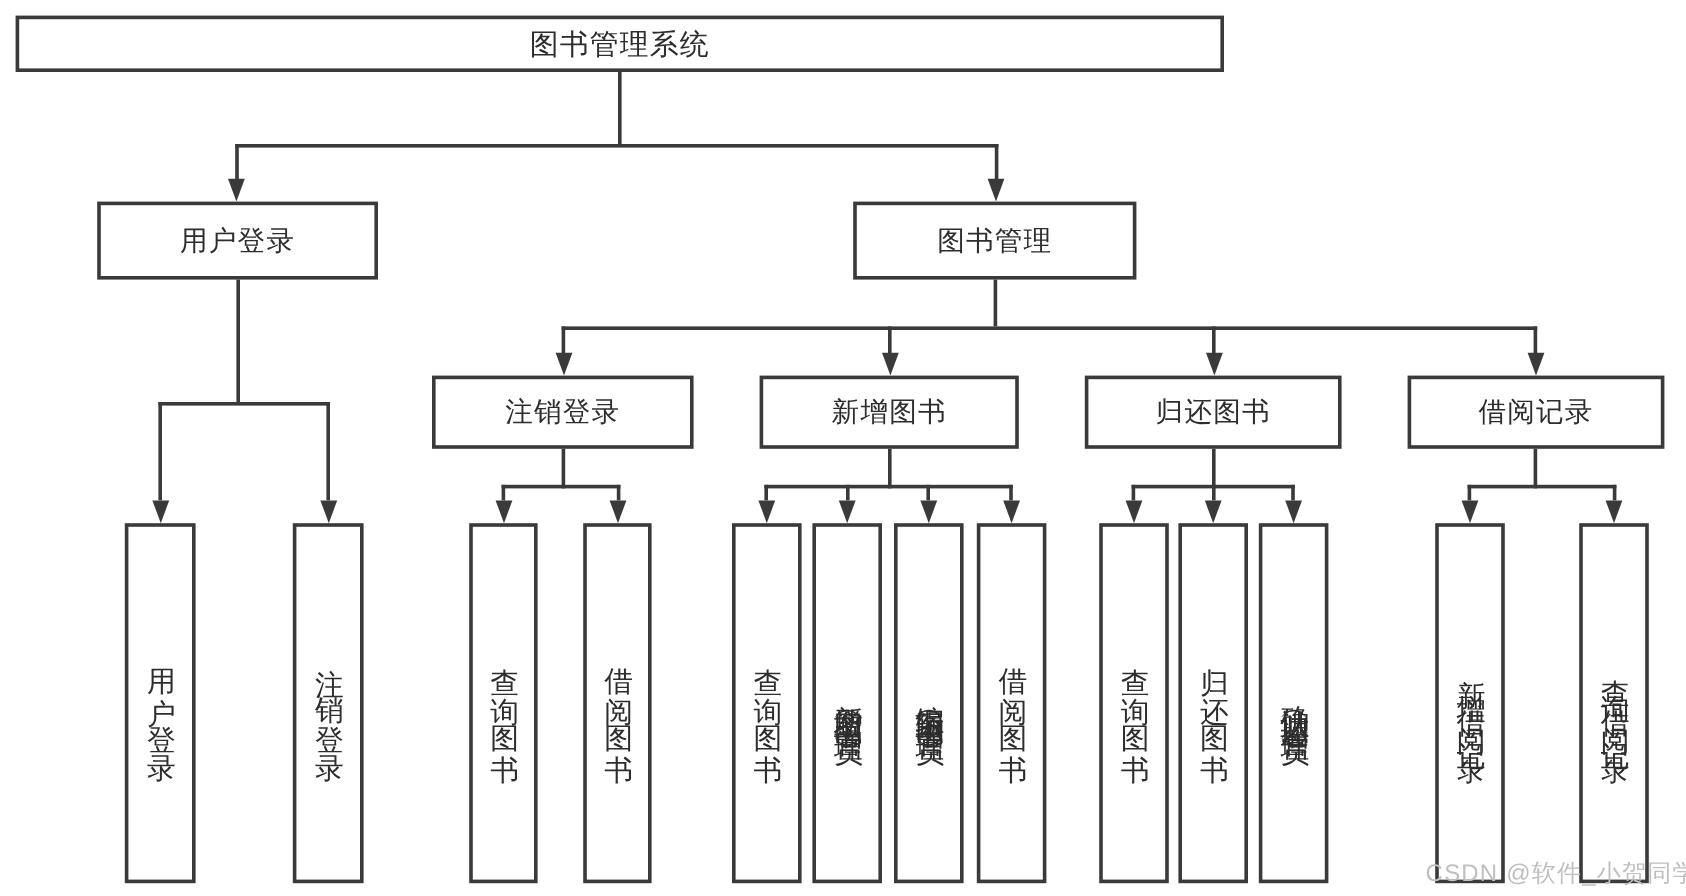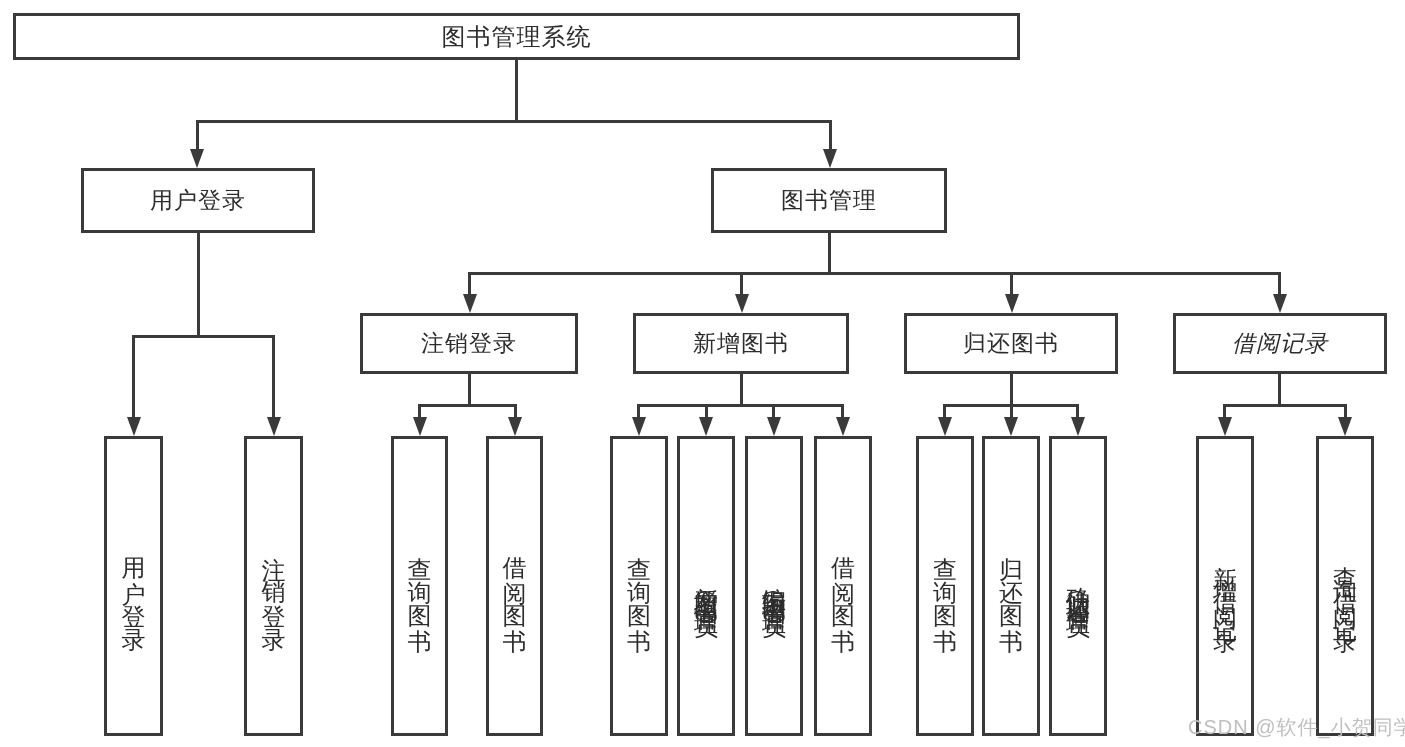--- a/index.html
+++ b/index.html
@@ -137,21 +137,21 @@
 
   <div class="node h" style="left:360px;top:313px;width:218px;height:61px;">
     <span>注销登录</span>
   </div>
   <div class="node h" style="left:633px;top:313px;width:216px;height:61px;">
     <span>新增图书</span>
   </div>
   <div class="node h" style="left:904px;top:313px;width:214px;height:61px;">
     <span>归还图书</span>
   </div>
-  <div class="node h" style="left:1173px;top:313px;width:214px;height:61px;font-style:italic;">
+  <div class="node h" style="left:1173px;top:313px;width:214px;height:61px;">
     <span>借阅记录</span>
   </div>
 
   <div class="node leaf ls4" style="left:104px;top:436px;width:59px;height:300px;">
     <span>用户登录</span>
   </div>
   <div class="node leaf ls4" style="left:244px;top:436px;width:59px;height:300px;">
     <span>注销登录</span>
   </div>
 

